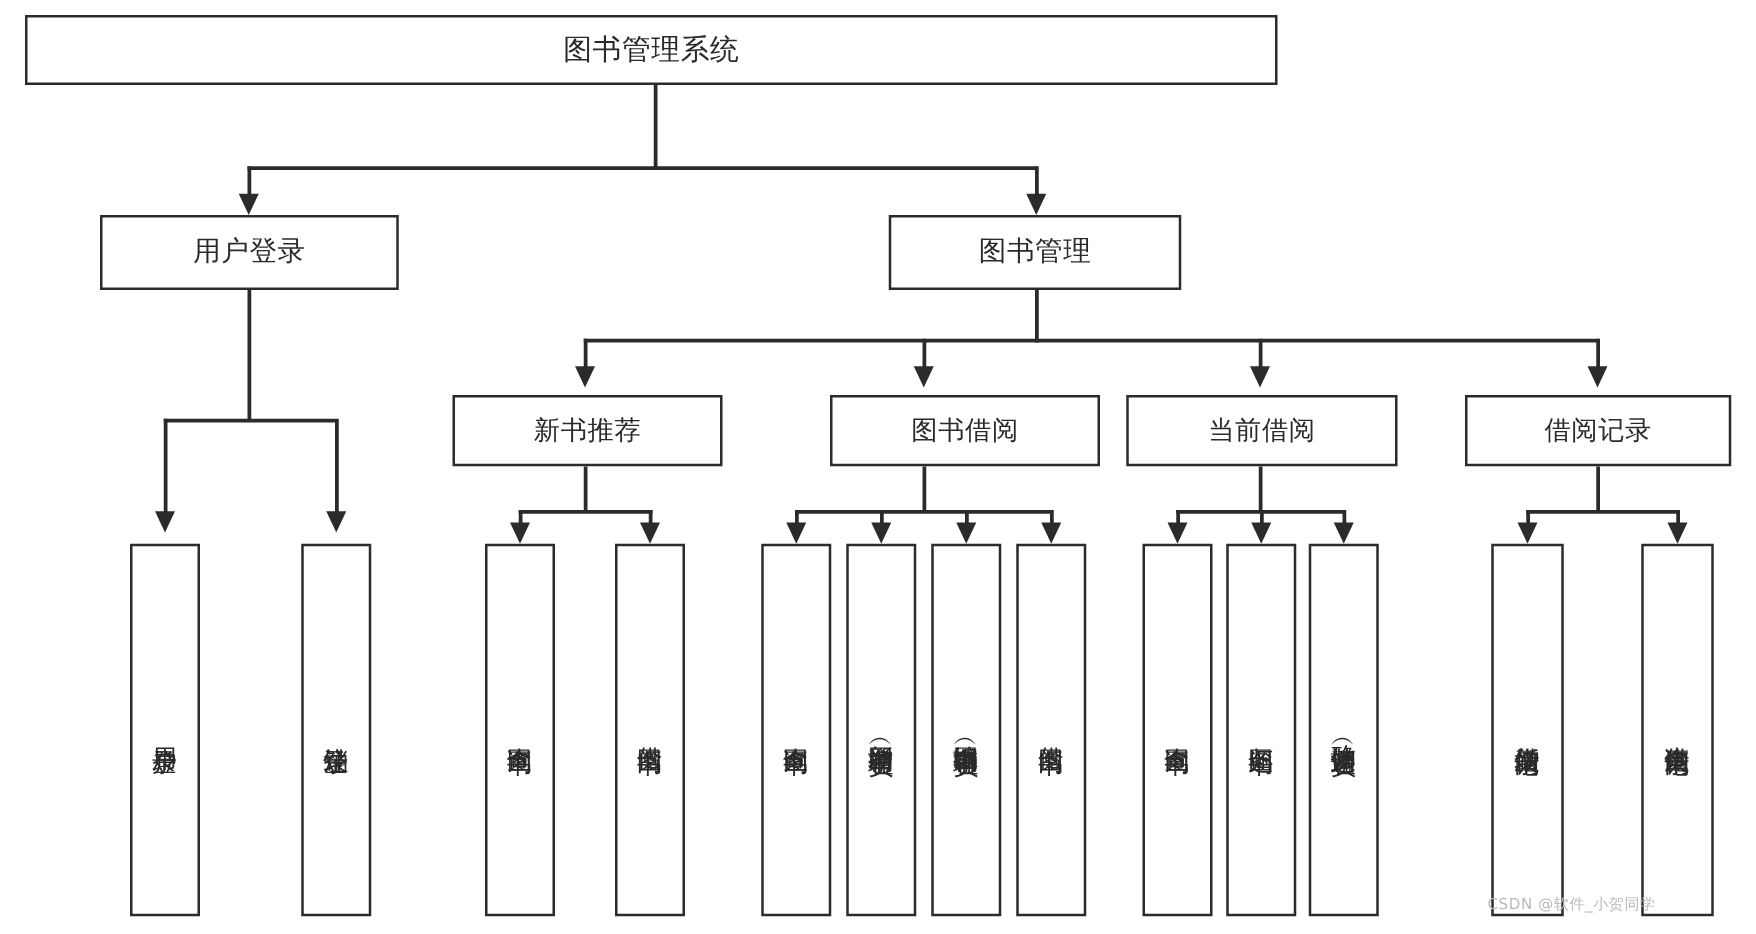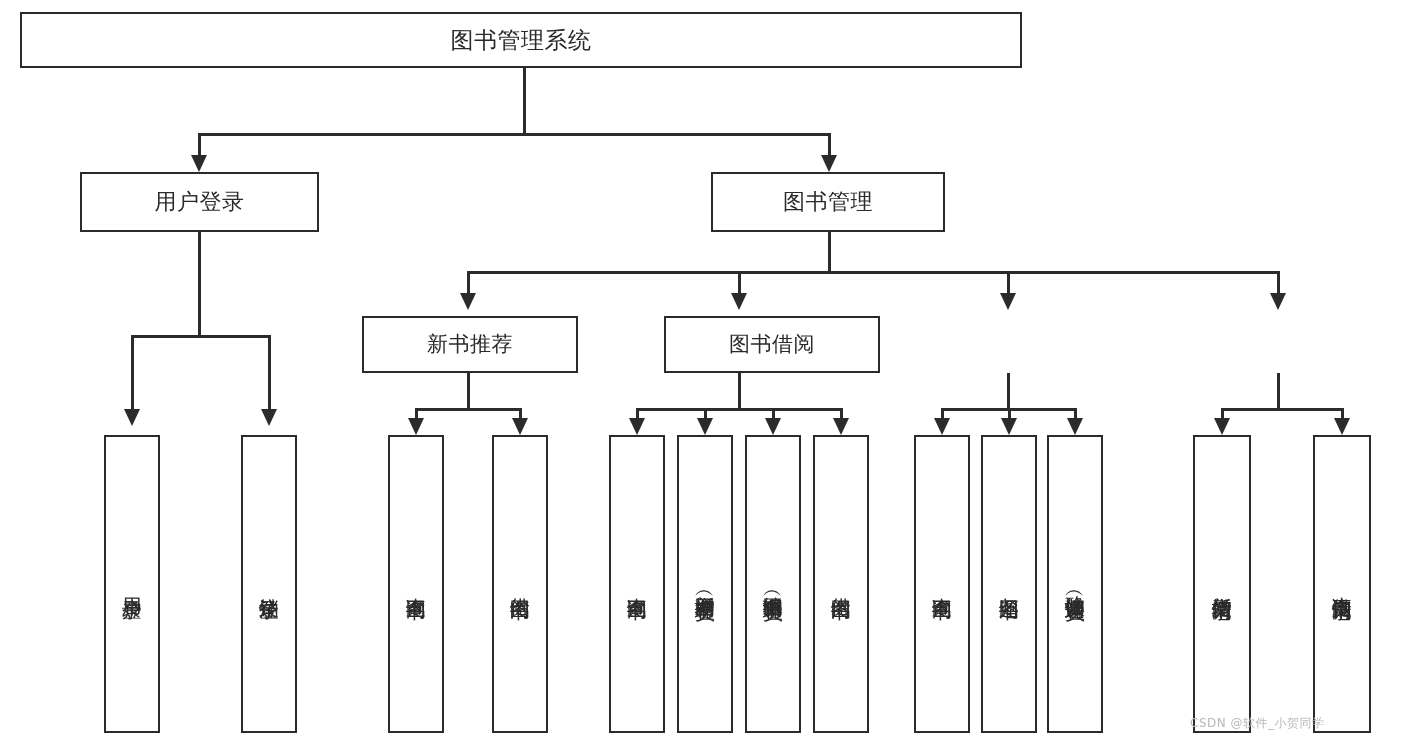--- a/index.html
+++ b/index.html
@@ -150,21 +150,27 @@
   </div>
 
   <div class="node lvl2" style="left:362px; top:316px; width:216px; height:57px;">
     <span class="node-label">新书推荐</span>
   </div>
 
   <div class="node lvl2" style="left:632px; top:316px; width:216px; height:57px;margin-left:32px;">
     <span class="node-label">图书借阅</span>
   </div>
 
-
+  <div class="node lvl2" style="left:901px; top:316px; width:217px; height:57px;">
+    <span class="node-label">当前借阅</span>
+  </div>
+
+  <div class="node lvl2" style="left:1172px; top:316px; width:213px; height:57px;">
+    <span class="node-label">借阅记录</span>
+  </div>
 
   <div class="node leaf" style="left:104px; top:435px; width:56px; height:298px;">
     <span class="node-label">用户登录</span>
   </div>
 
   <div class="node leaf" style="left:241px; top:435px; width:56px; height:298px;">
     <span class="node-label">注销登录</span>
   </div>
 
   <div class="node leaf" style="left:388px; top:435px; width:56px; height:298px;">

